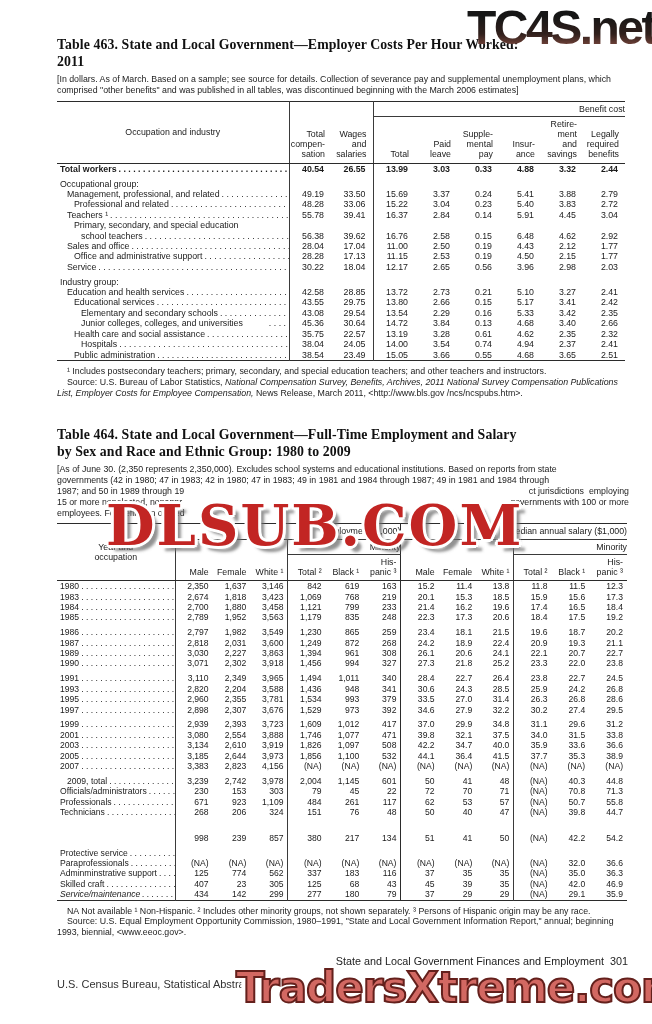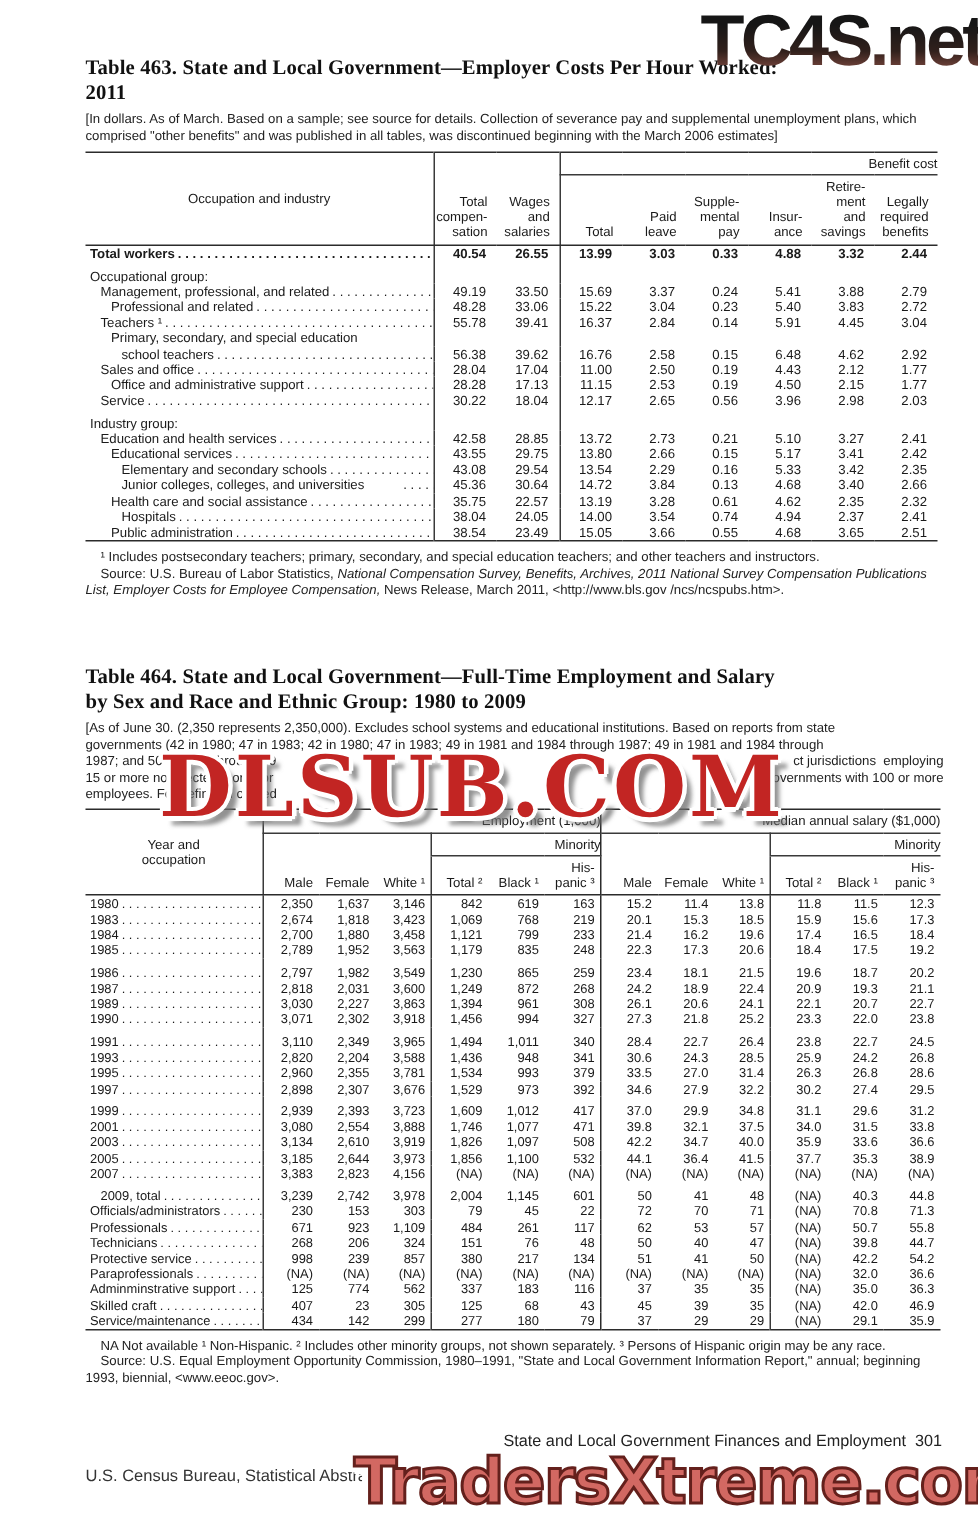--- a/index.html
+++ b/index.html
@@ -4,21 +4,21 @@
 <style>
   * { margin:0; padding:0; box-sizing:border-box; }
   body { background:#888; }
   .page { position:relative; width:652px; height:1024px; background:#fff;
           font-family:"Liberation Sans", sans-serif; color:#1a1a1a; overflow:hidden; margin:0 auto; }
   .content { position:absolute; left:57px; top:0; width:572px; }
 
   .tbl-title { font-family:"Liberation Serif", serif; font-weight:bold; font-size:13.8px;
                line-height:17px; letter-spacing:.1px; color:#111; white-space:pre-line; }
   .t463-title { margin-top:36px; }
-  .t464-title { margin-top:44px; }
+  .t464-title { margin-top:28px; }
   .bracket-note { font-size:8.8px; line-height:10.8px; margin-top:4px; color:#222; }
   .note-line { display:flex; justify-content:space-between; white-space:pre; }
 
   table.t { border-collapse:collapse; table-layout:fixed; margin-top:5px;
             border-top:1.6px solid #2b2b2b; border-bottom:1.6px solid #2b2b2b; }
   .t463 { width:568px; }
   .t464 { width:570px; }
   .t th { font-weight:normal; font-size:8.8px; line-height:10.2px; color:#1a1a1a; }
   .t td { font-size:8.8px; line-height:10.4px; }
   .t464 td { font-size:8.6px; }
@@ -890,21 +890,21 @@
             <td class="num vr2">48</td>
             <td class="num">50</td>
             <td class="num">40</td>
             <td class="num vr">47</td>
             <td class="num">(NA)</td>
             <td class="num">39.8</td>
             <td class="num">44.7</td>
           </tr>
           <tr>
             <td class="vr">
-              <div class="labflex" style="padding-left: 3px;">
+              <div class="labflex" style="padding-left: 3px; margin-top: 30px;">
                 <span class="tx">Protective service</span>
                 <span class="dots"> . . . . . . . . . . . . . . . . . . . . . . . . . . . . . . . . . . . . . . . . . . . . . . . . . . . . . . . . . . . . . . . . . . . . . . . . . . . . . . . . . . . . . . . . . .</span>
               </div>
             </td>
             <td class="num">998</td>
             <td class="num">239</td>
             <td class="num vr">857</td>
             <td class="num">380</td>
             <td class="num">217</td>
             <td class="num vr2">134</td>
@@ -970,21 +970,21 @@
             <td class="num vr2">43</td>
             <td class="num">45</td>
             <td class="num">39</td>
             <td class="num vr">35</td>
             <td class="num">(NA)</td>
             <td class="num">42.0</td>
             <td class="num">46.9</td>
           </tr>
           <tr>
             <td class="vr">
-              <div class="labflex" style="padding-left: 3px;">
+              <div class="labflex" style="padding-left: 3px; font-style: italic;">
                 <span class="tx">Service/maintenance</span>
                 <span class="dots"> . . . . . . . . . . . . . . . . . . . . . . . . . . . . . . . . . . . . . . . . . . . . . . . . . . . . . . . . . . . . . . . . . . . . . . . . . . . . . . . . . . . . . . . . . .</span>
               </div>
             </td>
             <td class="num">434</td>
             <td class="num">142</td>
             <td class="num vr">299</td>
             <td class="num">277</td>
             <td class="num">180</td>
             <td class="num vr2">79</td>

